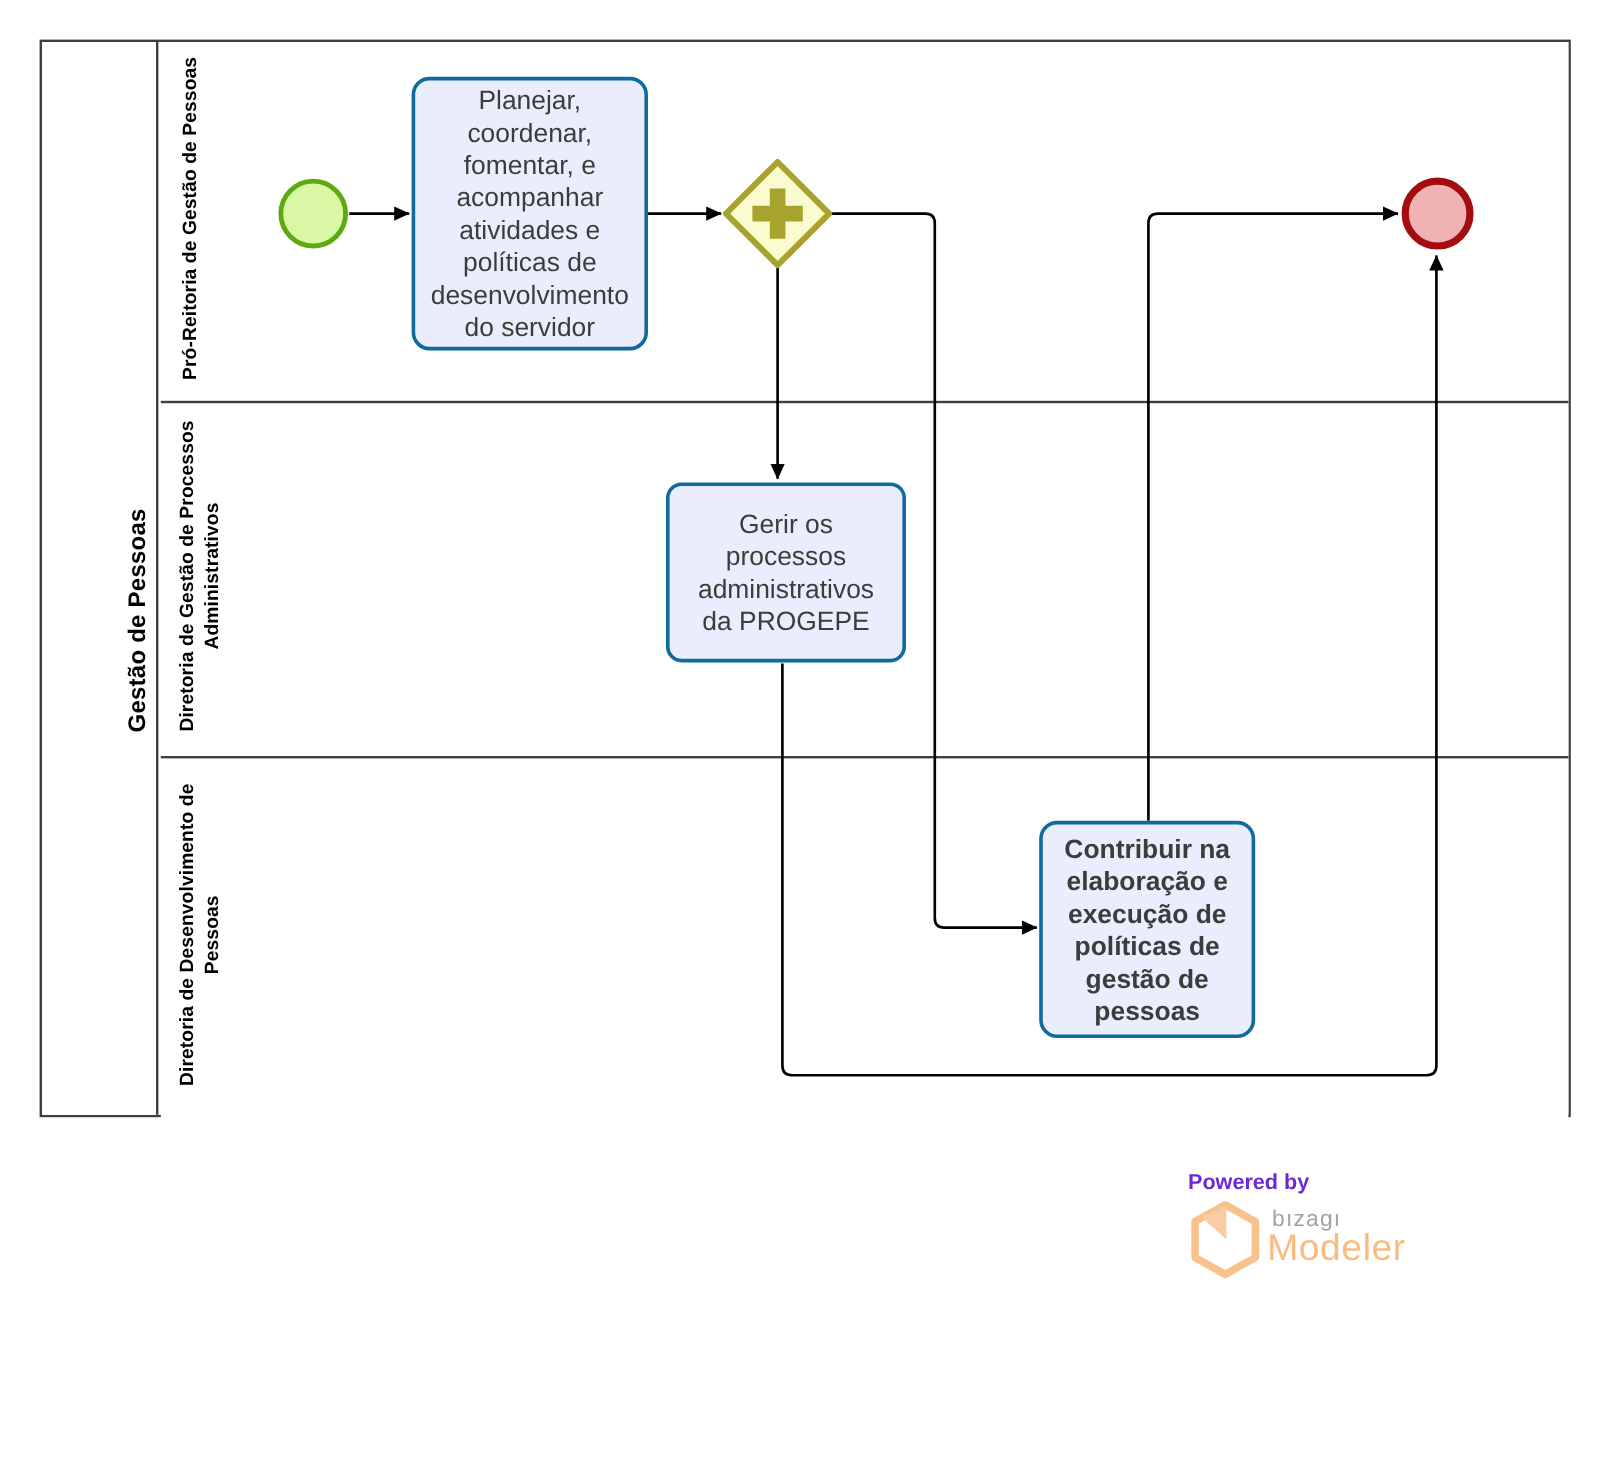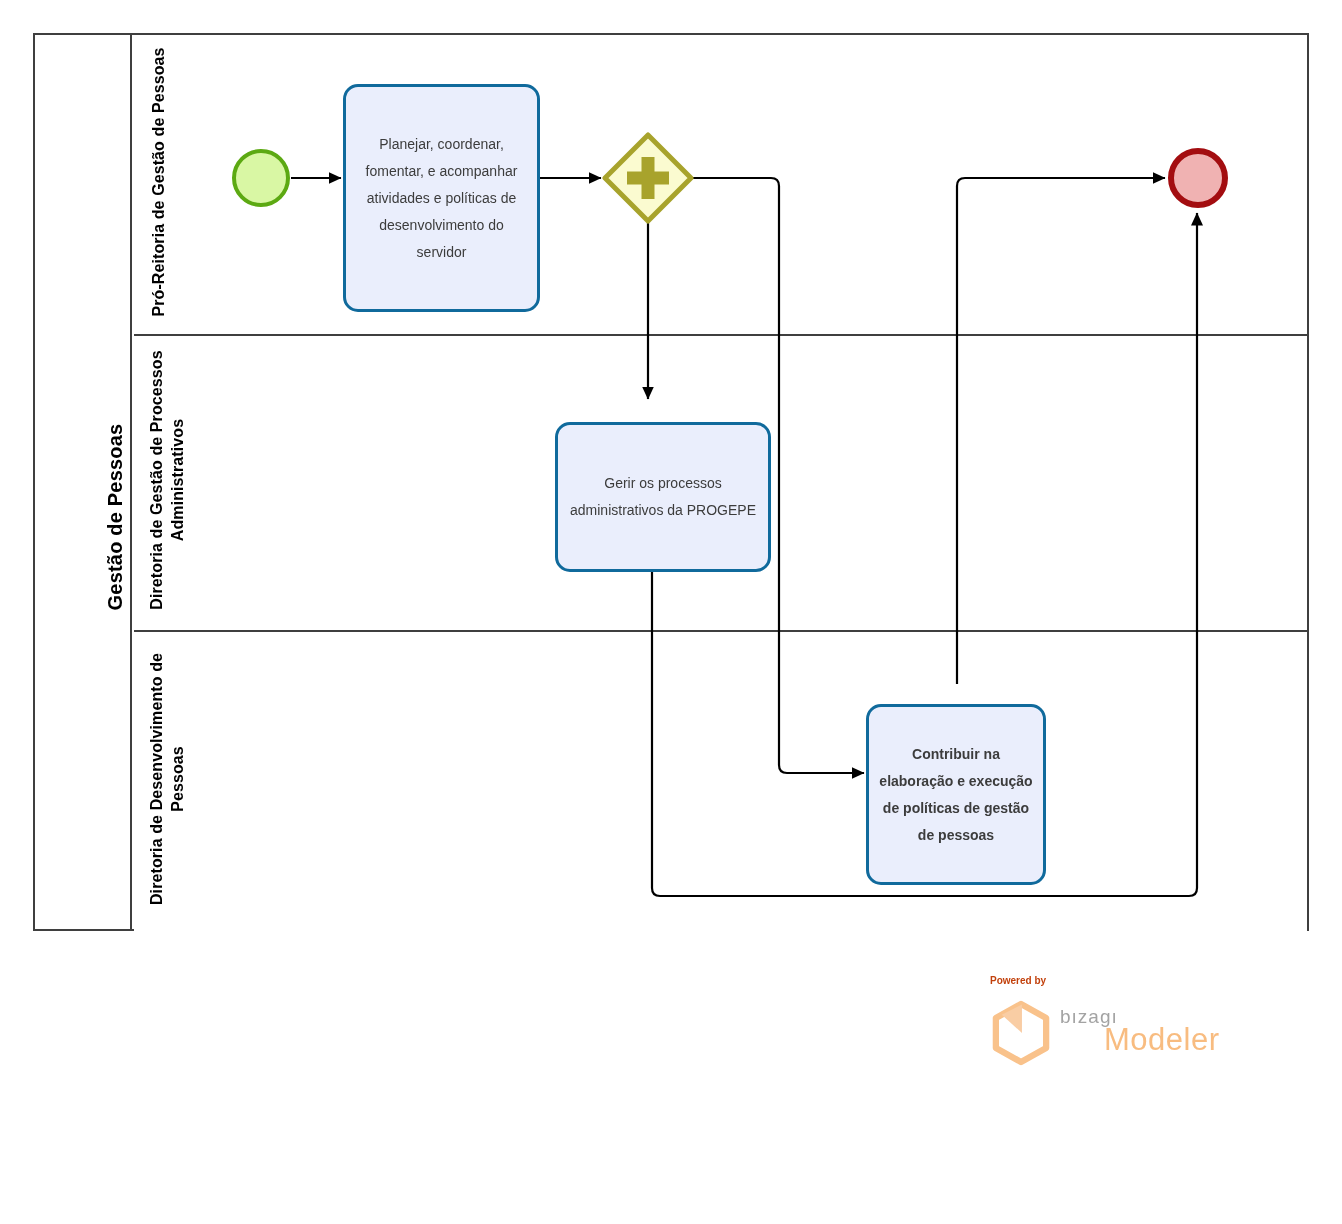--- a/index.html
+++ b/index.html
@@ -62,31 +62,30 @@
     width: 1342px; height: 1224px;
     pointer-events: none;
   }
   
   .task {
     position: absolute;
     background: #eaeefc;
     border: 3px solid #106a9c;
     border-radius: 15px;
     color: #3c3c3c;
-    font-size: 14px;
+    font-size: 22px;
     line-height: 27px;
     text-align: center;
     display: flex;
     align-items: center;
     justify-content: center;
     padding: 4px 10px;
-    margin-top: 20px;
   }
   .task-1 { left: 343px; top: 64px;  width: 197px; height: 228px; }
-  .task-2 { left: 555px; top: 402px; width: 216px; height: 150px; }
+  .task-2 { left: 555px; top: 402px; width: 200px; height: 150px; border-radius: 13px; }
   .task-3 { left: 866px; top: 684px; width: 180px; height: 181px; font-weight: bold; }
   .event {
     position: absolute;
     border-radius: 50%;
   }
   .event-start {
     left: 232px; top: 149px;
     width: 58px; height: 58px;
     background: #d9f7a4;
     border: 4px solid #5ca912;
@@ -99,39 +98,39 @@
   }
   .gateway {
     position: absolute;
     left: 602px; top: 132px;
     width: 92px; height: 92px;
   }
   
   .powered-by {
     position: absolute;
     left: 990px; top: 975px;
-    font-size: 10px;
+    font-size: 18px;
     font-weight: bold;
-    color: #c2410c;
+    color: #6d28d9;
   }
   .brand-hex {
     position: absolute;
     left: 992px; top: 1000px;
     width: 58px; height: 66px;
   }
   .brand-name {
     position: absolute;
     left: 1060px; top: 1006px;
     font-size: 19px;
     color: #a3a3a3;
     letter-spacing: 1px;
   }
   .brand-product {
     position: absolute;
-    left: 1104px; top: 1022px;
+    left: 1056px; top: 1022px;
     font-size: 31px;
     font-weight: 500;
     color: #f8bc80;
     letter-spacing: 0.5px;
   }
 </style>
 </head>
 <body>
 
 <div class="canvas">

